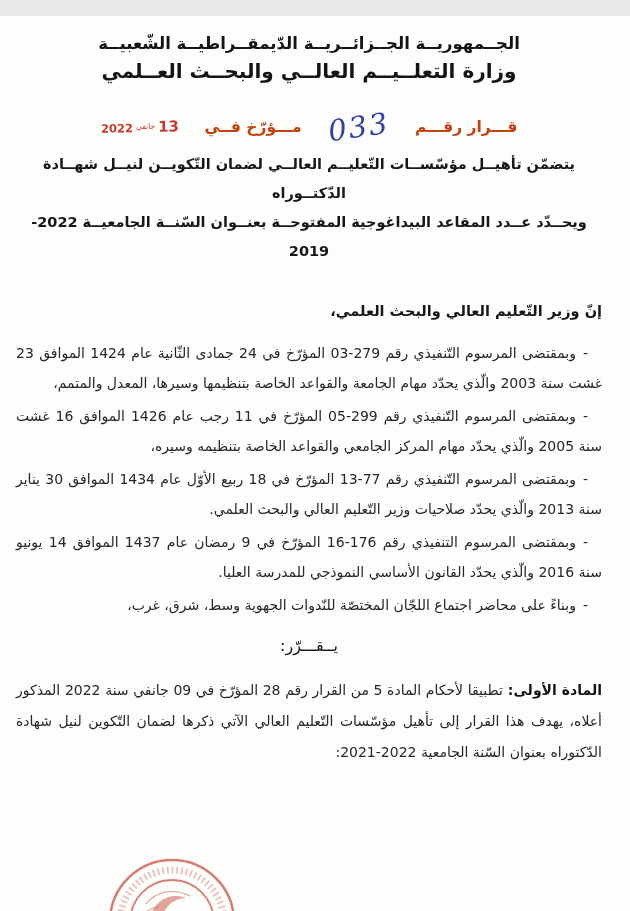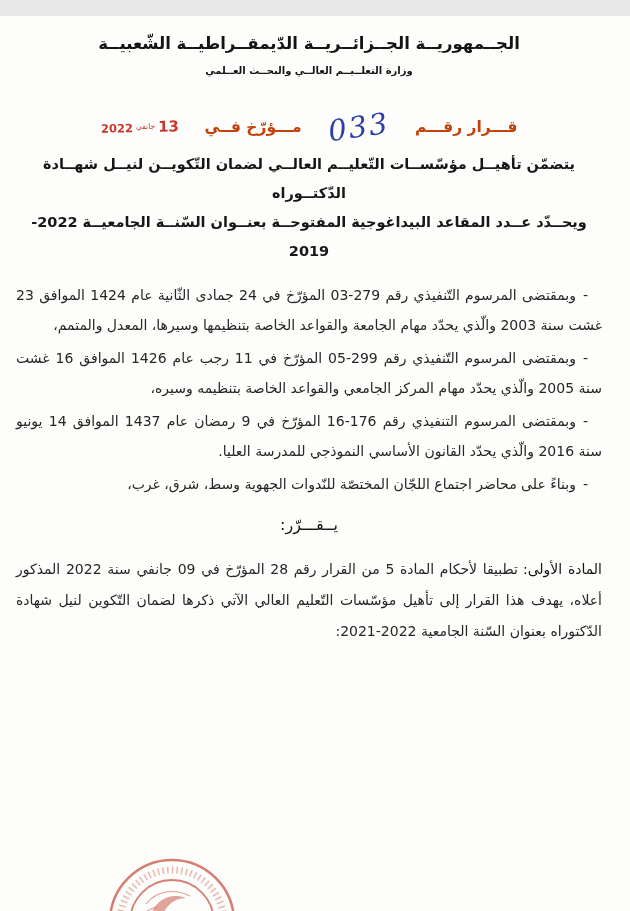--- a/index.html
+++ b/index.html
@@ -10,21 +10,21 @@
     background:#fdfdfb;
     overflow:hidden;
     direction:rtl;
     font-family:"DejaVu Sans",sans-serif;
     color:#262626;
     box-sizing:border-box;
     padding:14px 28px 0 16px;
   }
   .hdr{text-align:center;font-weight:700;color:#141414;}
   .hdr-l1{font-size:16.5px;line-height:28px;letter-spacing:.5px;}
-  .hdr-l2{font-size:10px;line-height:26px;letter-spacing:.5px;}
+  .hdr-l2{font-size:20px;line-height:26px;letter-spacing:.5px;}
   .decree-line{
     margin-top:26px;
     display:flex;flex-direction:row;justify-content:center;align-items:center;
     gap:26px;height:34px;
   }
   .decree-label{font-weight:700;font-size:15.5px;color:#c2410c;}
   .hand-number{
     font-size:29px;color:#2e3fa5;font-style:italic;font-weight:400;
     transform:rotate(-8deg);letter-spacing:2px;
     font-family:"DejaVu Serif",serif;
@@ -40,21 +40,21 @@
   .subject div{font-size:14.5px;line-height:29px;text-align:center;}
   .minister{margin-top:32px;font-weight:700;font-size:14.5px;color:#171717;line-height:26px;}
   .cons{margin-top:14px;}
   .cons p{
     margin:0 0 3px 0;line-height:30px;font-size:14px;
     text-align:justify;text-indent:14px;
   }
   .dash{margin-inline-end:7px;}
   .decide{margin-top:16px;text-align:center;font-weight:400;font-size:16px;color:#141414;letter-spacing:1px;}
   .article{margin-top:20px;font-size:14px;line-height:31px;text-align:justify;position:relative;z-index:2;}
-  .article .b{font-weight:400;color:#141414;margin-inline-end:5px;}
+  .article .b{font-weight:700;color:#141414;margin-inline-end:5px;}
   .seal{
     position:absolute;left:104px;top:838px;width:136px;height:136px;
     z-index:1;opacity:.85;pointer-events:none;
   }
 </style>
 </head>
 <body>
 
 <div class="page">
 
@@ -72,24 +72,26 @@
       <span class="ds-month">جانفي</span>
       <span class="ds-year">2022</span>
     </span>
   </div>
 
   <div class="subject">
     <div>يتضمّن تأهيــل مؤسّســات التّعليــم العالــي لضمان التّكويــن لنيــل شهــادة الدّكتــوراه</div>
     <div>ويحــدّد عــدد المقاعد البيداغوجية المفتوحــة بعنــوان السّنــة الجامعيــة 2022-2019</div>
   </div>
 
+  <div class="minister">إنّ وزير التّعليم العالي والبحث العلمي،</div>
 
   <div class="cons">
     <p><span class="dash">-</span><span>وبمقتضى المرسوم التّنفيذي رقم 279-03 المؤرّخ في 24 جمادى الثّانية عام 1424 الموافق 23 غشت سنة 2003 والّذي يحدّد مهام الجامعة والقواعد الخاصة بتنظيمها وسيرها، المعدل والمتمم،</span></p>
     <p><span class="dash">-</span><span>وبمقتضى المرسوم التّنفيذي رقم 299-05 المؤرّخ في 11 رجب عام 1426 الموافق 16 غشت سنة 2005 والّذي يحدّد مهام المركز الجامعي والقواعد الخاصة بتنظيمه وسيره،</span></p>
+    <p><span class="dash">-</span><span>وبمقتضى المرسوم التّنفيذي رقم 77-13 المؤرّخ في 18 ربيع الأوّل عام 1434 الموافق 30 يناير سنة 2013 والّذي يحدّد صلاحيات وزير التّعليم العالي والبحث العلمي.</span></p>
     <p><span class="dash">-</span><span>وبمقتضى المرسوم التنفيذي رقم 176-16 المؤرّخ في 9 رمضان عام 1437 الموافق 14 يونيو سنة 2016 والّذي يحدّد القانون الأساسي النموذجي للمدرسة العليا.</span></p>
     <p><span class="dash">-</span><span>وبناءً على محاضر اجتماع اللجّان المختصّة للنّدوات الجهوية وسط، شرق، غرب،</span></p>
   </div>
 
   <div class="decide">يــقـــرّر:</div>
 
   <div class="article">
     <span class="b">المادة الأولى:</span><span>تطبيقا لأحكام المادة 5 من القرار رقم 28 المؤرّخ في 09 جانفي سنة 2022 المذكور أعلاه، يهدف هذا القرار إلى تأهيل مؤسّسات التّعليم العالي الآتي ذكرها لضمان التّكوين لنيل شهادة الدّكتوراه بعنوان السّنة الجامعية 2022-2021:</span>
   </div>
 

